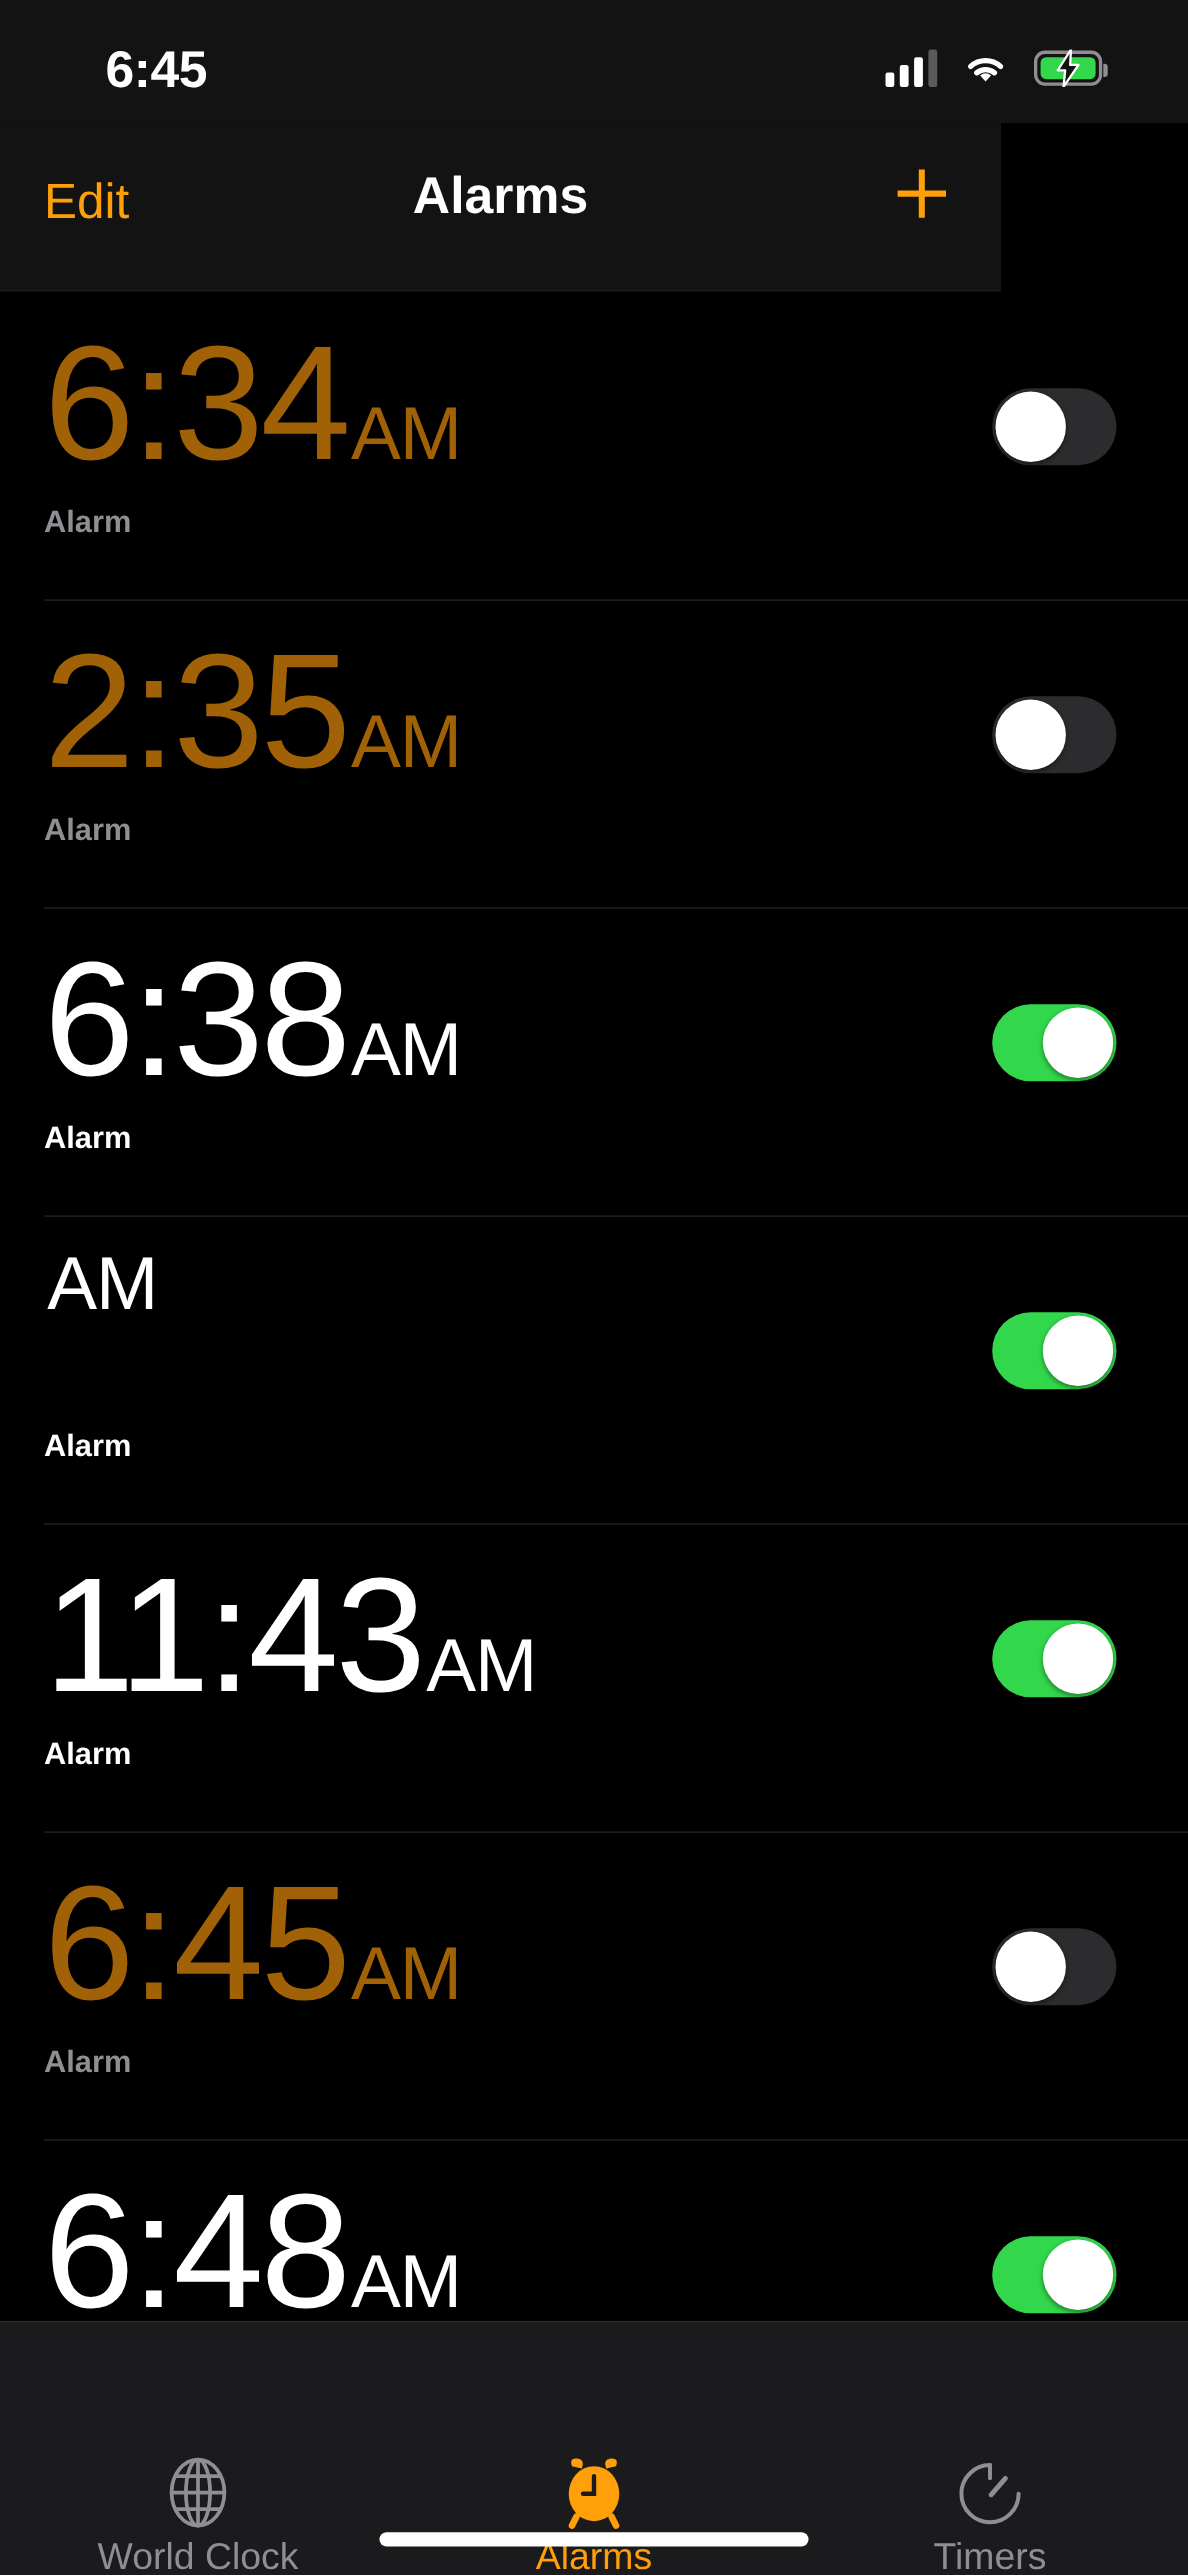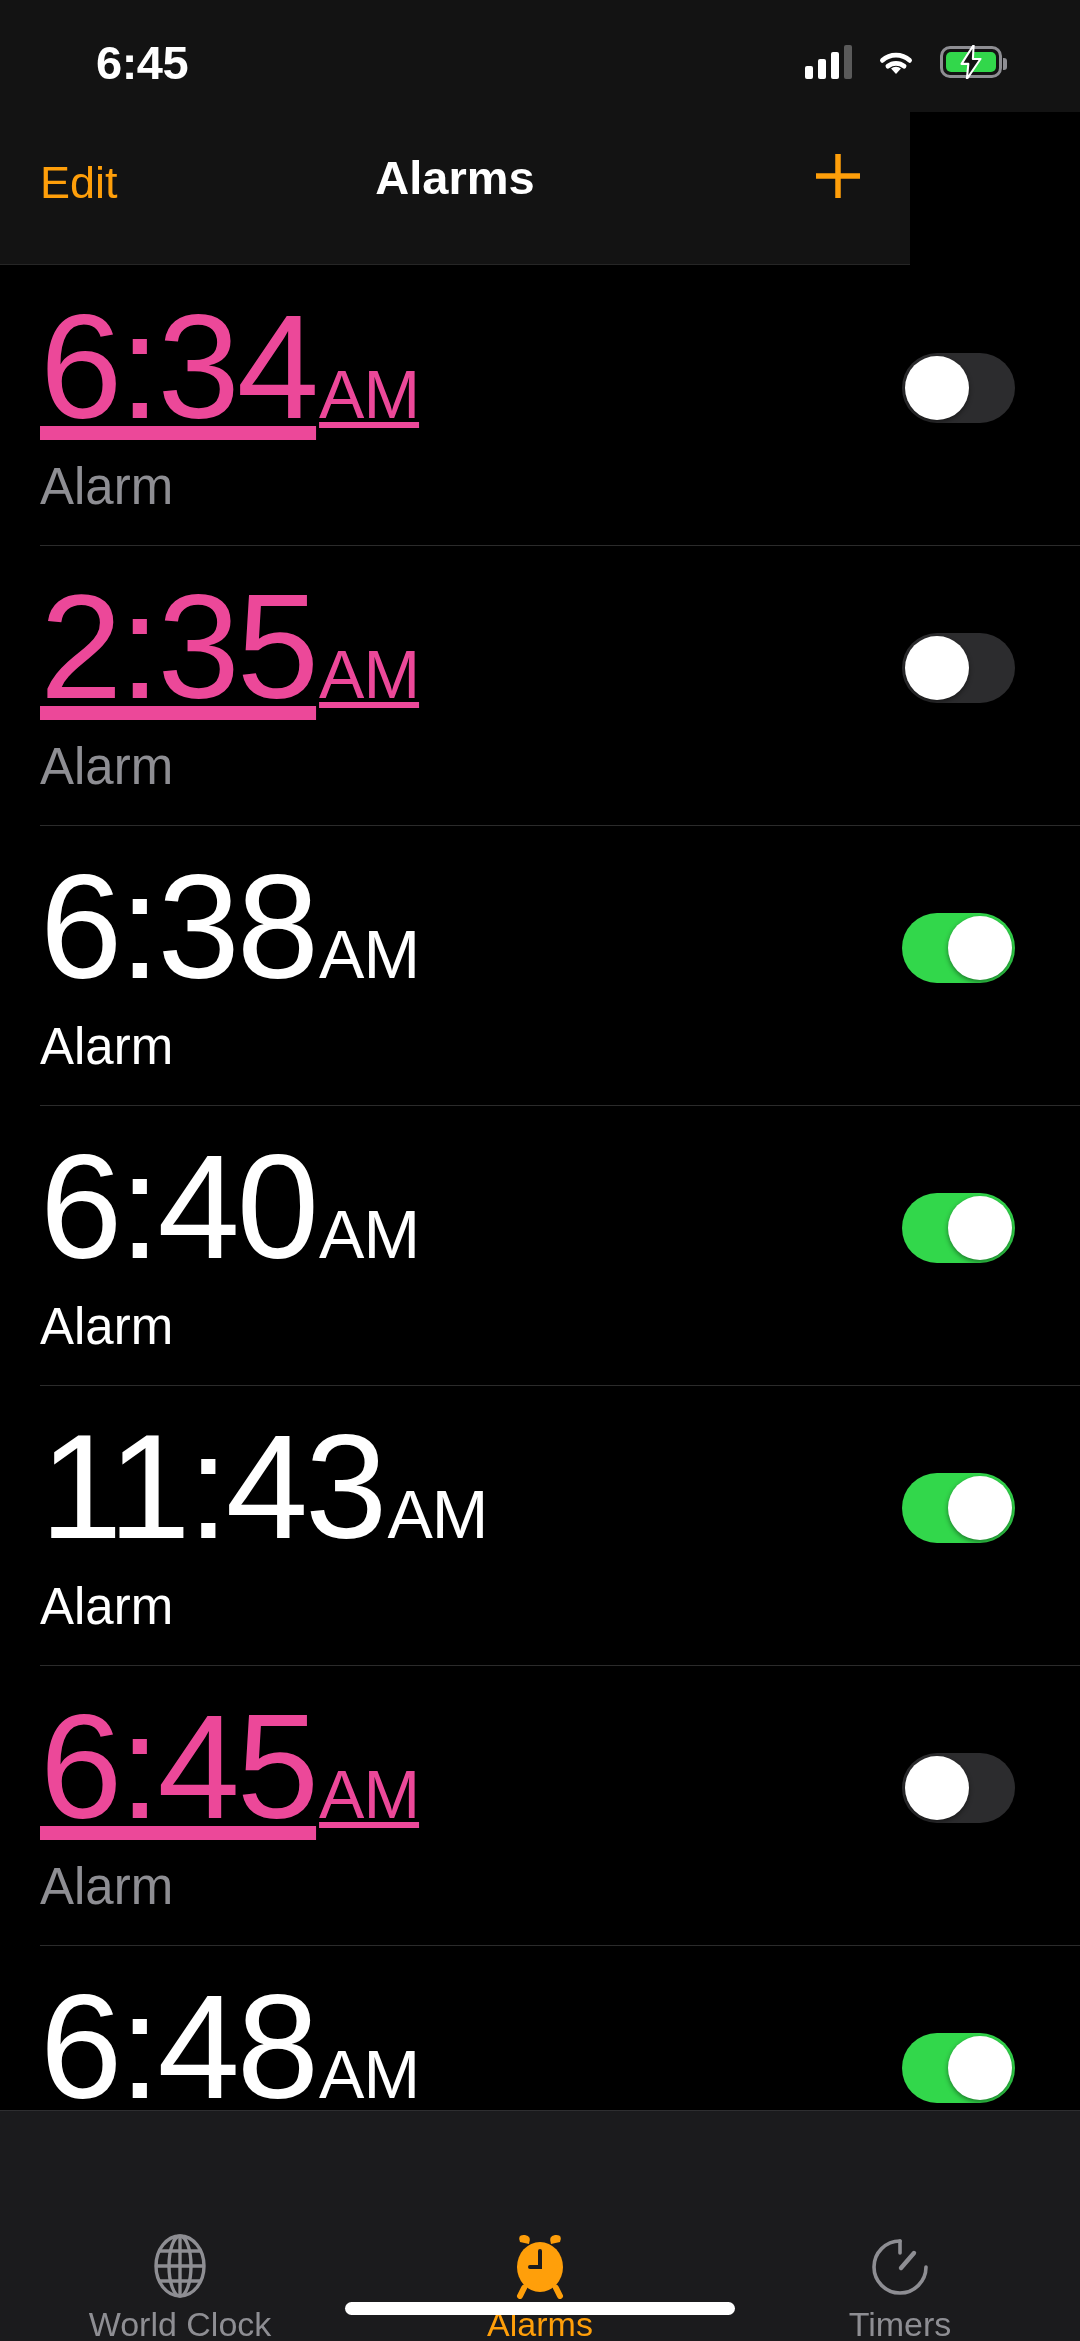--- a/index.html
+++ b/index.html
@@ -104,27 +104,27 @@
   .alarm-time {
     font-size:148px; font-weight:300; line-height:1;
     letter-spacing:-3px;
   }
   .alarm-period {
     font-size:68px; font-weight:300; line-height:1;
     margin-left:3px; letter-spacing:-1px;
   }
   .alarm-label {
     position:absolute; left:40px; top:196px;
-    font-size:51px; font-weight:400; line-height:1;
+    font-size:28px; font-weight:700; line-height:1;
   }
   .alarm-row.on .alarm-time,
   .alarm-row.on .alarm-period { color:#ffffff; }
   .alarm-row.on .alarm-label { color:#ffffff; }
   .alarm-row.off .alarm-time,
-  .alarm-row.off .alarm-period { color:#ec4899;text-decoration:underline; }
+  .alarm-row.off .alarm-period { color:#a16207; }
   .alarm-row.off .alarm-label { color:#8e8e93; }
 
   
   .switch {
     position:absolute; right:65px; top:88px;
     width:113px; height:70px; border-radius:35px;
     cursor:pointer;
   }
   .switch .knob {
     position:absolute; top:3px; width:64px; height:64px;
@@ -229,21 +229,20 @@
           <span class="alarm-period">AM</span>
         </div>
         <div class="alarm-label">Alarm</div>
         <div class="switch on">
           <span class="knob"></span>
         </div>
       </div>
       <div class="alarm-row on">
         <div class="sep"></div>
         <div class="alarm-main">
-          <span class="alarm-time">6:40</span>
           <span class="alarm-period">AM</span>
         </div>
         <div class="alarm-label">Alarm</div>
         <div class="switch on">
           <span class="knob"></span>
         </div>
       </div>
       <div class="alarm-row on">
         <div class="sep"></div>
         <div class="alarm-main">

